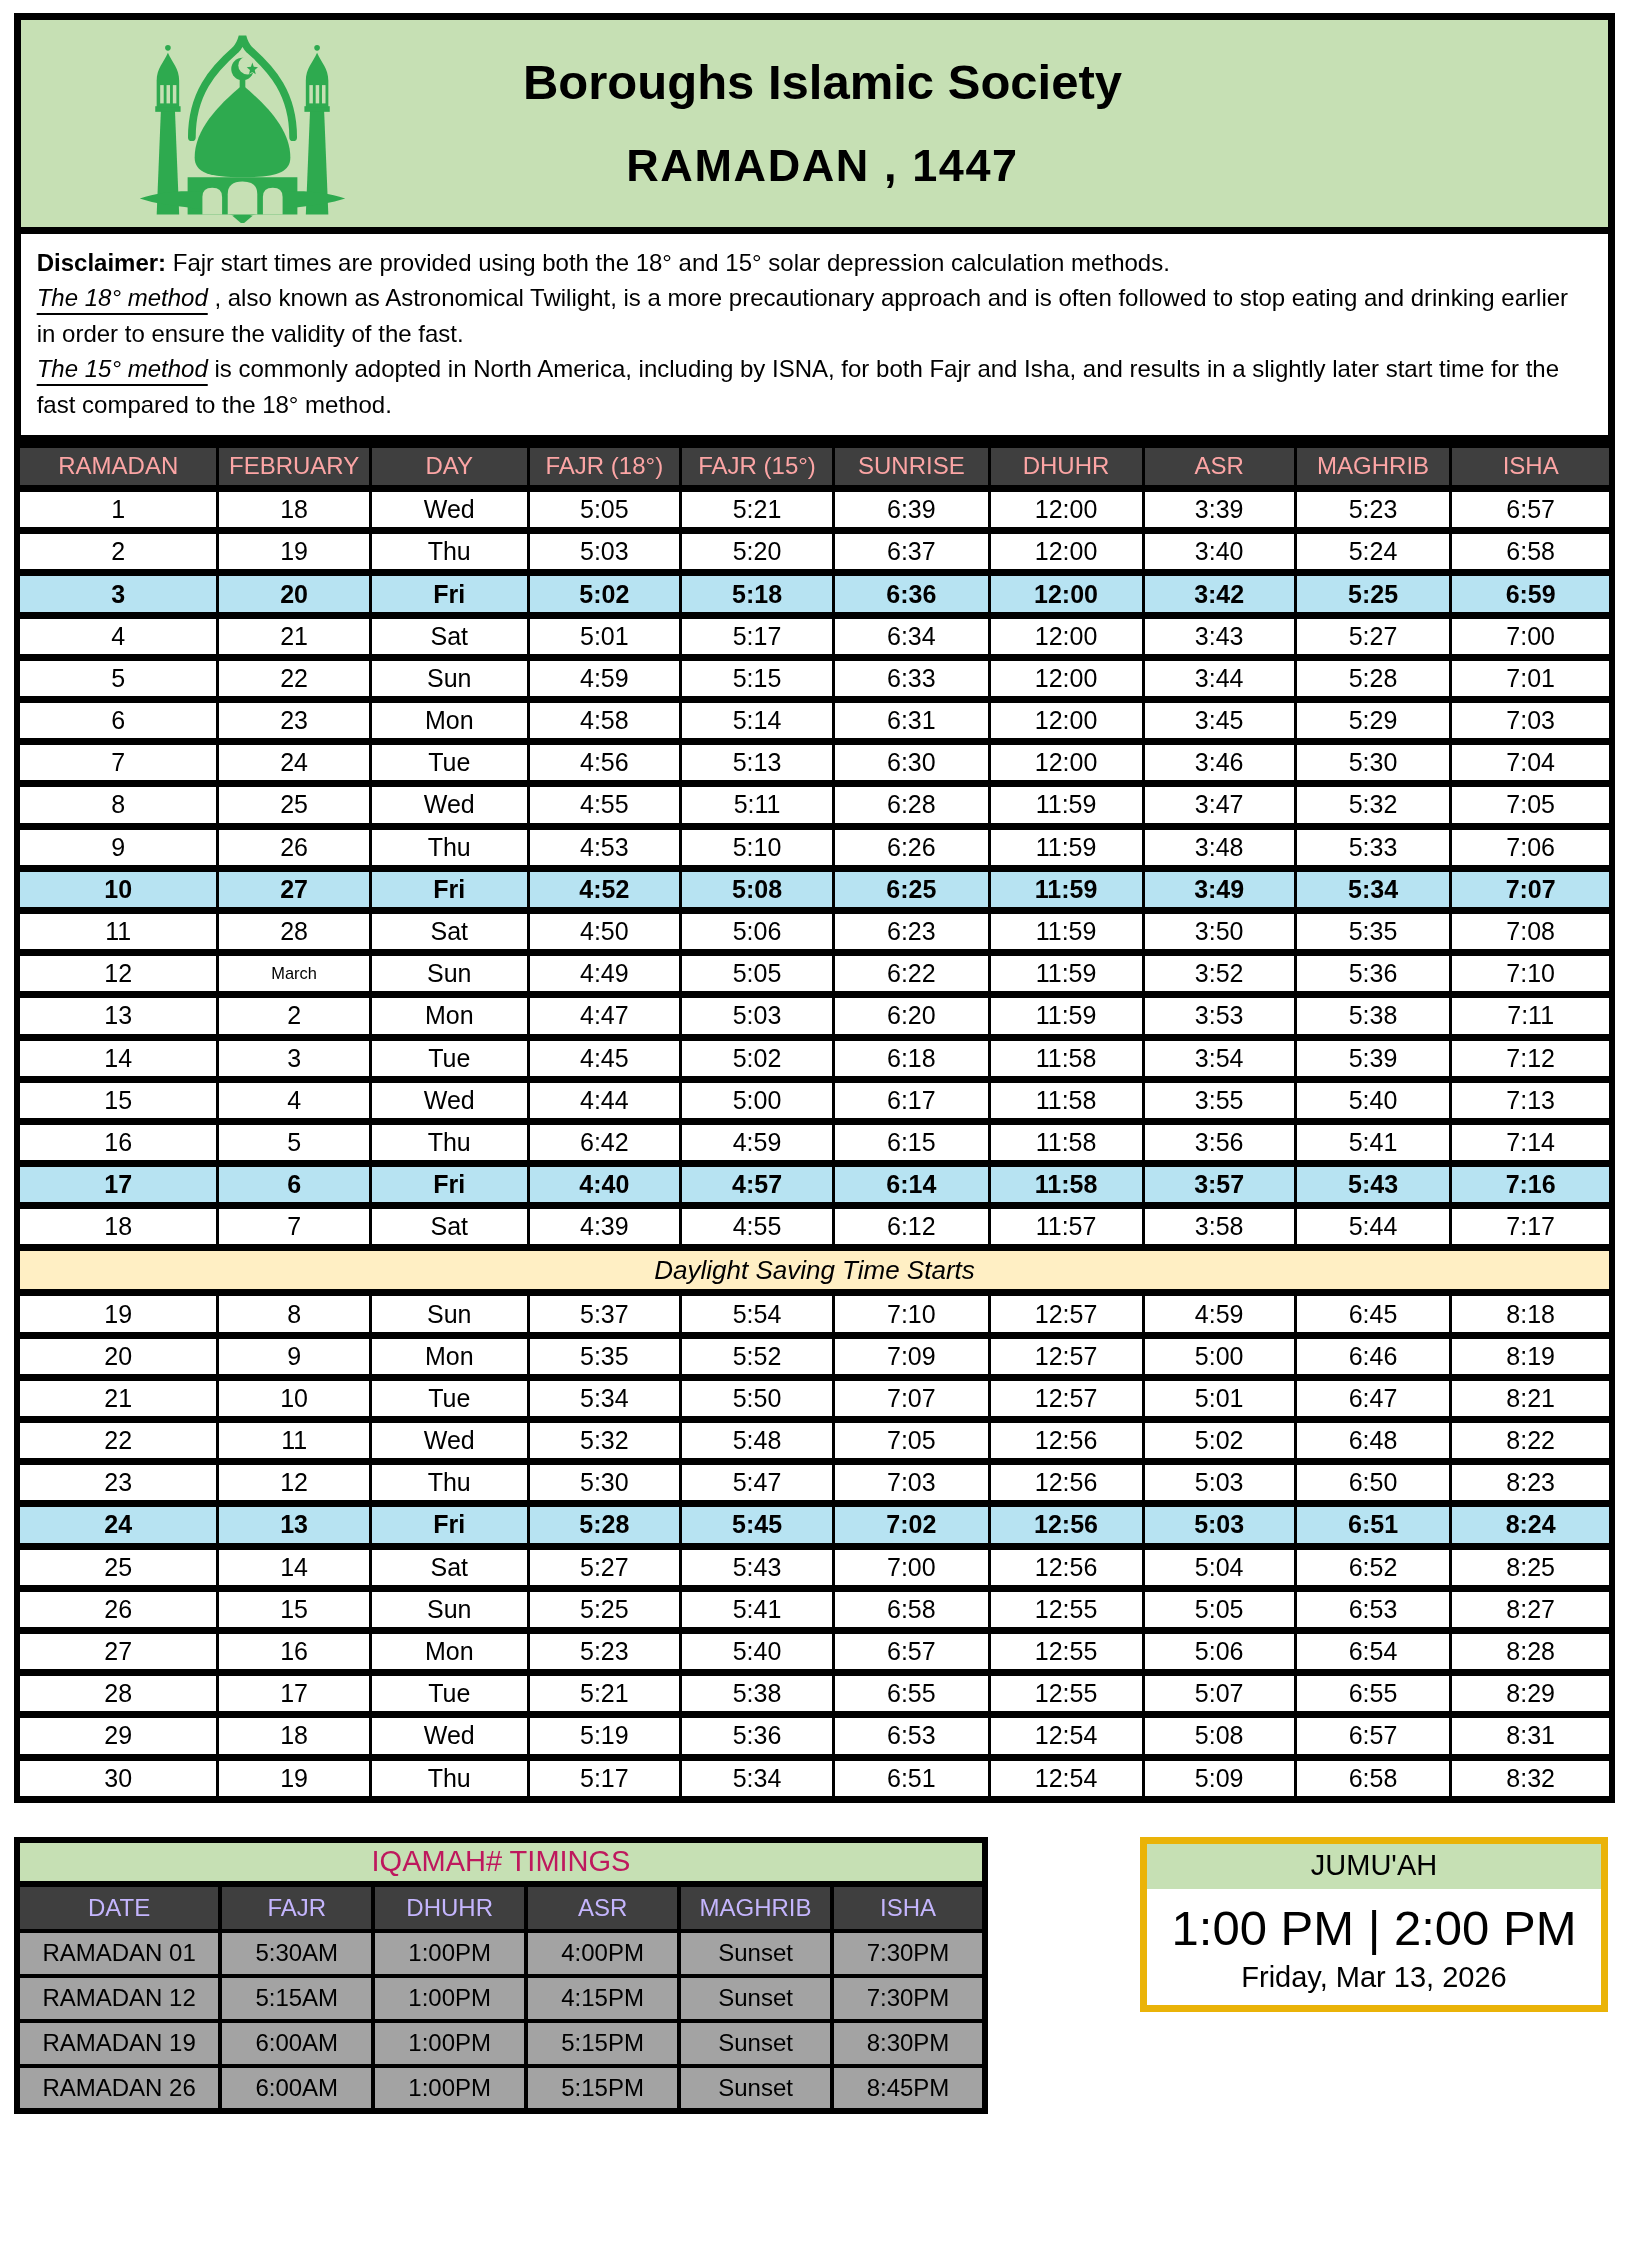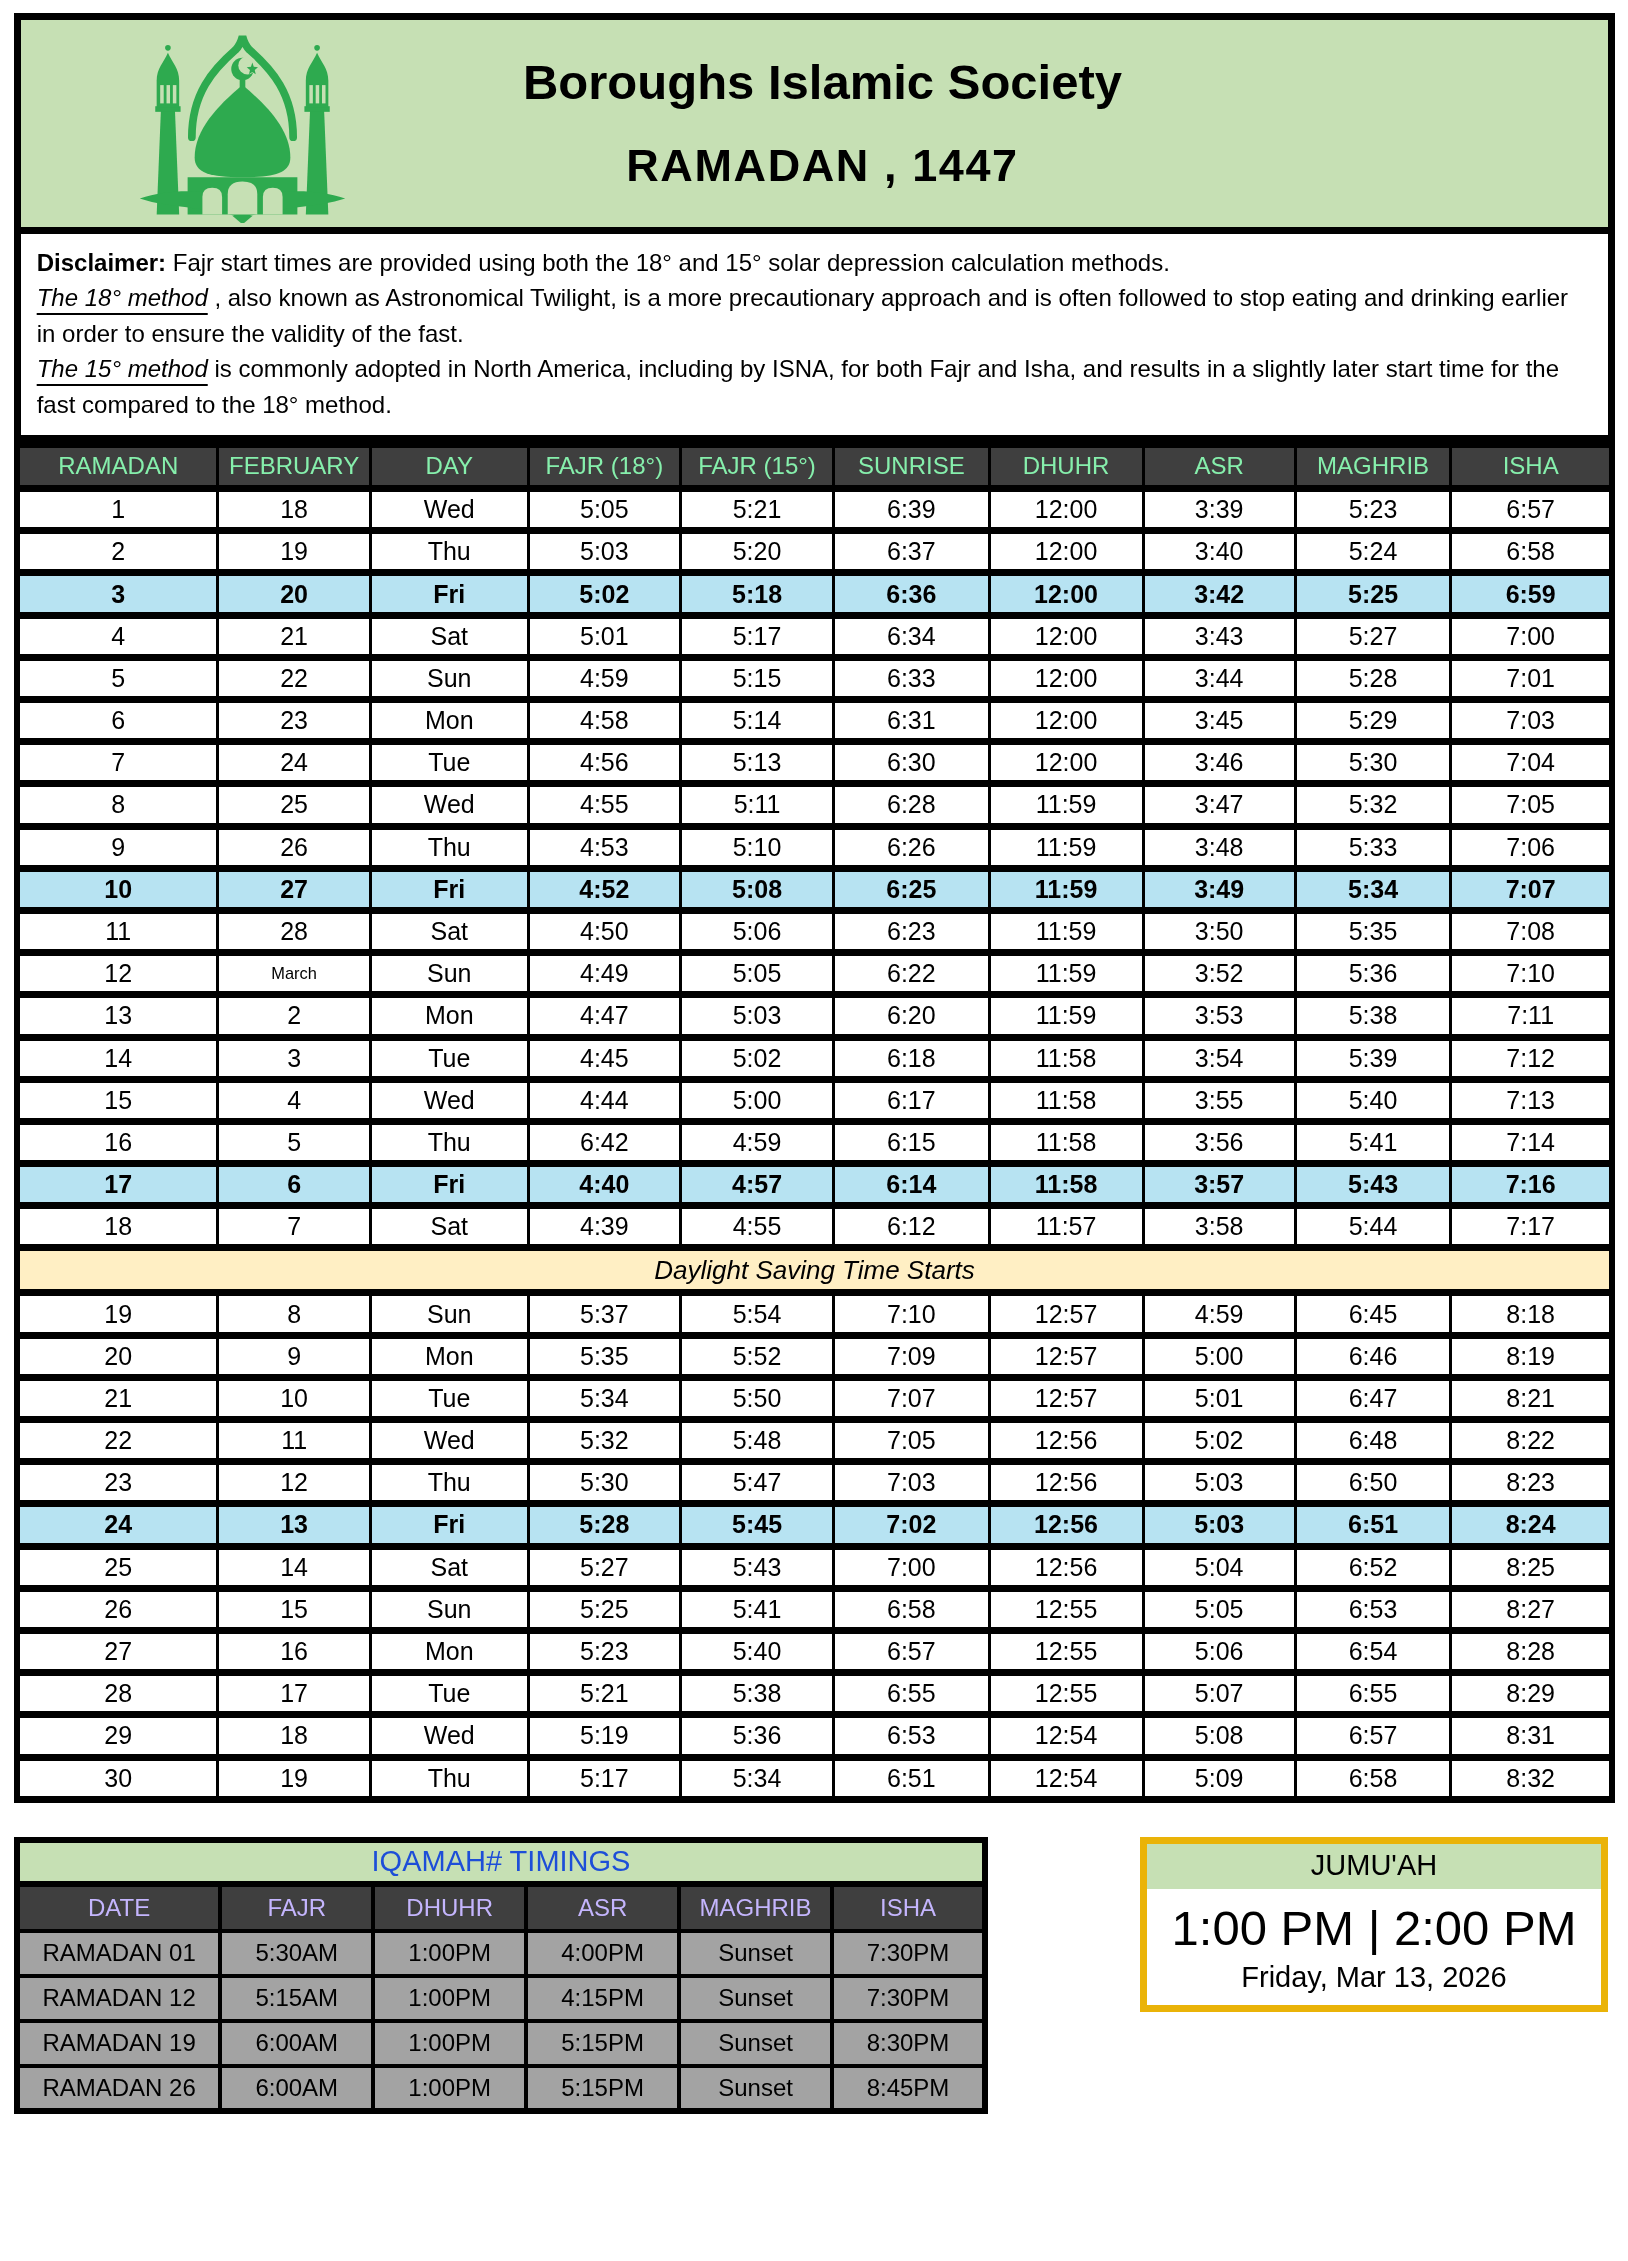--- a/index.html
+++ b/index.html
@@ -41,39 +41,39 @@
   .bold{font-weight:700;}
   .method{
     font-style:italic;text-decoration:underline;
     text-decoration-thickness:2.3px;text-underline-offset:7px;
   }
 
   
   table{border-collapse:collapse;}
   .timetable{width:100%;table-layout:fixed;border:6.3px solid #000;}
   .timetable th{
-    background:var(--dark);color:#86efac;font-weight:400;font-size:24px;
+    background:var(--dark);color:#fca5a5;font-weight:400;font-size:24px;
     height:44px;border:3.9px solid #000;padding:0;text-align:center;
   }
   .timetable td{
     font-size:25px;text-align:center;vertical-align:middle;
     height:31px;padding:3.1px 0;background:#fff;
     border:3.9px solid #000;border-top-width:7px;border-bottom-width:7px;
   }
   .timetable tr.friday td{background:var(--blue);font-weight:700;}
   .timetable td.dst-cell{
     background:var(--cream);font-style:italic;font-size:26px;height:45px;
   }
   .timetable td.month-label{font-size:16.4px;}
 
   
   .bottom{display:flex;align-items:flex-start;margin-top:34px;}
   .iqamah{width:974px;table-layout:fixed;border:6.3px solid #000;}
   .iqamah .iq-title{
-    background:var(--green);color:#1d4ed8;font-weight:400;font-size:29px;
+    background:var(--green);color:#be185d;font-weight:400;font-size:29px;
     height:44px;border:6.3px solid #000;text-align:center;padding:0;
   }
   .iqamah th.iq-col{
     background:var(--dark);color:#c4b5fd;font-weight:400;font-size:24px;
     height:47px;border:4.7px solid #000;text-align:center;padding:0;
   }
   .iqamah td{
     font-size:24px;text-align:center;height:45px;background:#a3a3a3;
     border:4.7px solid #000;padding:0;
   }

